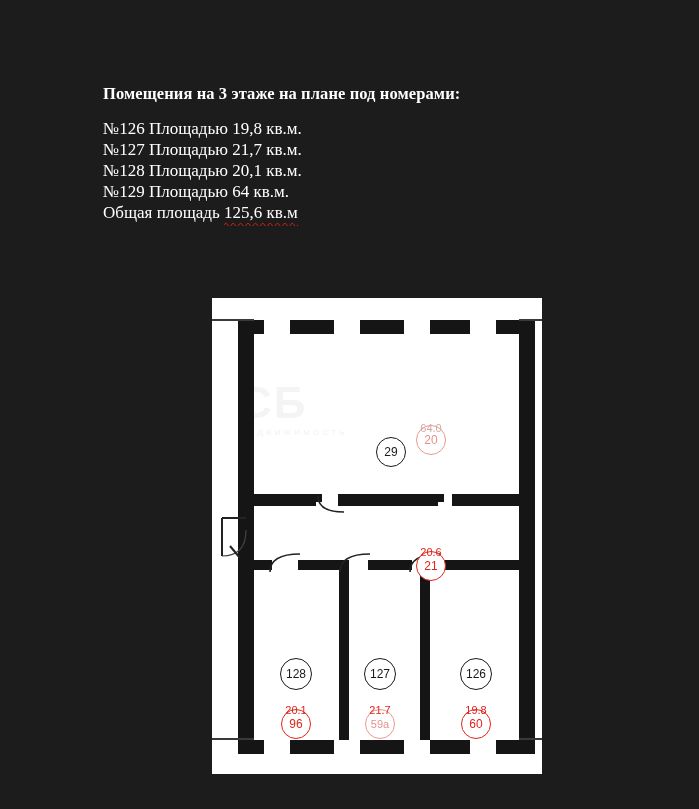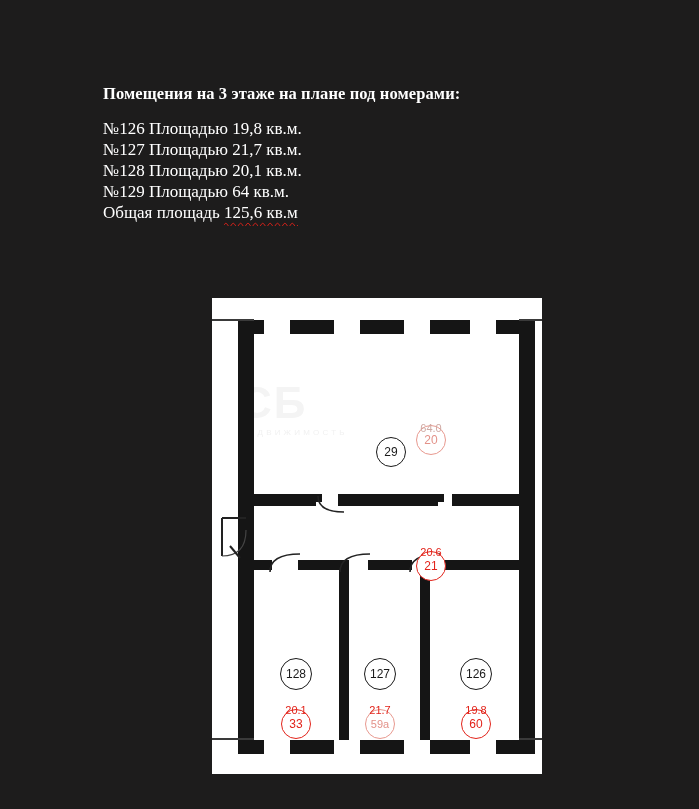--- a/index.html
+++ b/index.html
@@ -221,21 +221,21 @@
     </svg>
 
     <div class="circle" style="left:164px; top:100px; width:30px; height:30px;">29</div>
     <div class="circle red dim" style="left:204px; top:88px; width:30px; height:30px;">20</div>
     <div class="area-label dim" style="left:194px; top:124px; width:50px;">64.0</div>
 
     <div class="circle red" style="left:204px; top:214px; width:30px; height:30px;">21</div>
     <div class="area-label" style="left:194px; top:248px; width:50px;">20.6</div>
 
     <div class="circle" style="left:68px; top:321px; width:32px; height:32px;">128</div>
-    <div class="circle red" style="left:69px; top:372px; width:30px; height:30px;">33</div>
+    <div class="circle red" style="left:69px; top:372px; width:30px; height:30px;">96</div>
     <div class="area-label" style="left:59px; top:406px; width:50px;">20.1</div>
 
     <div class="circle" style="left:152px; top:321px; width:32px; height:32px;">127</div>
     <div class="circle red dim" style="left:153px; top:372px; width:30px; height:30px; font-size:11px;">59а</div>
     <div class="area-label" style="left:143px; top:406px; width:50px;">21.7</div>
 
     <div class="circle" style="left:248px; top:321px; width:32px; height:32px;">126</div>
     <div class="circle red" style="left:249px; top:372px; width:30px; height:30px;">60</div>
     <div class="area-label" style="left:239px; top:406px; width:50px;">19.8</div>
 

